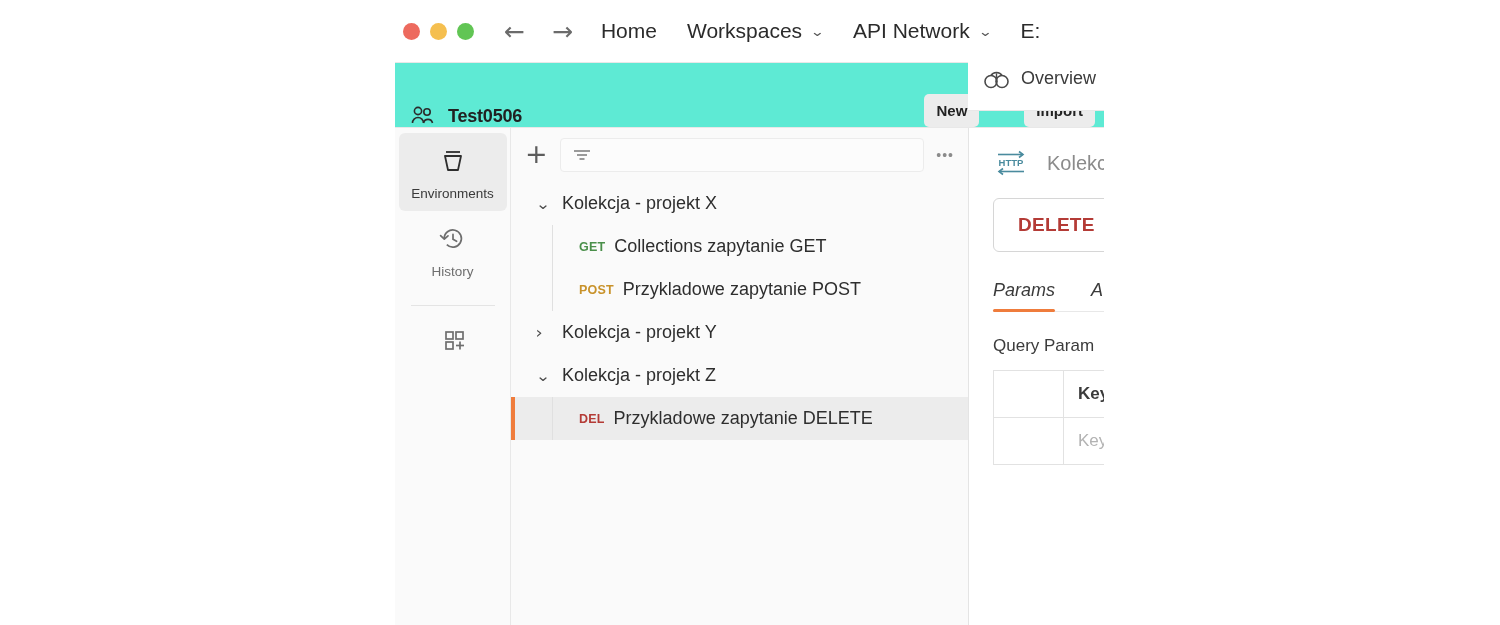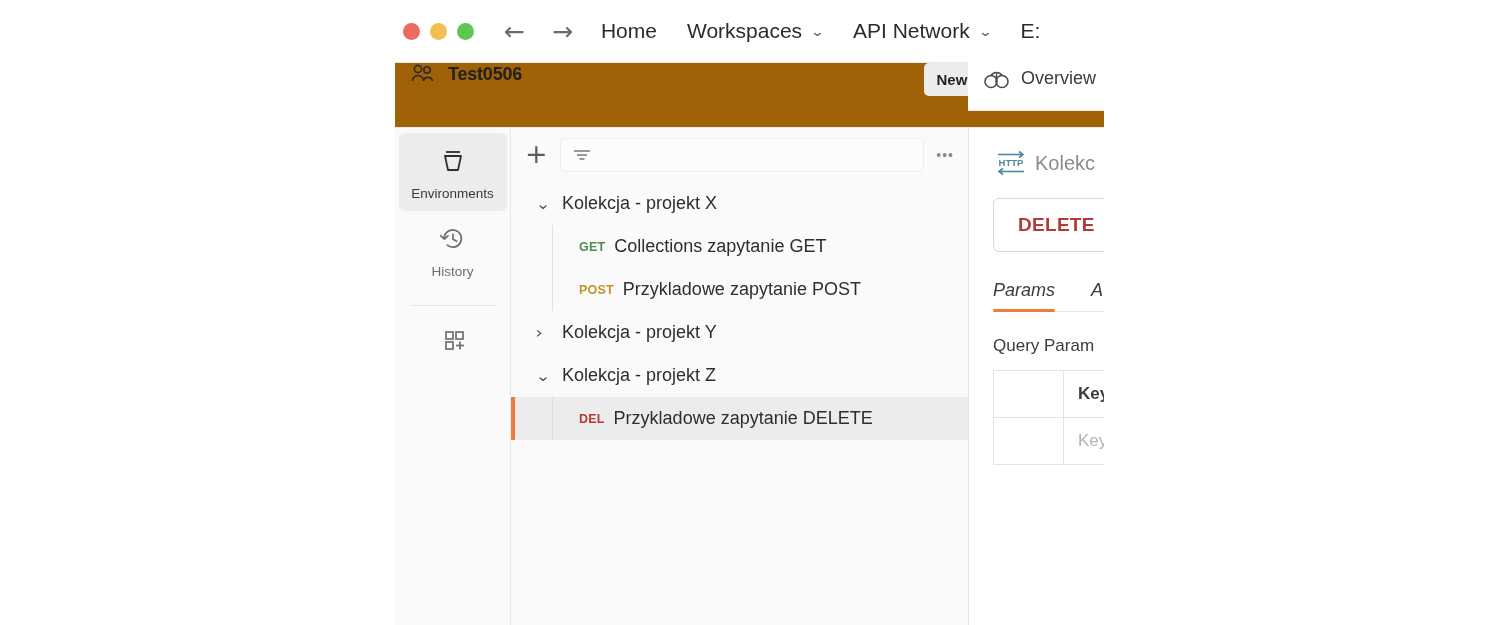--- a/index.html
+++ b/index.html
@@ -75,24 +75,24 @@
     color: #555;
     font-family: "DejaVu Sans", sans-serif;
     display: inline-block;
     transform: scaleX(1.35);
   }
 
   
   #workspace-header {
     position: relative;
     height: 64px;
-    background: #a16207;
+    background: #5eead4;
     border-bottom: 1px solid #e8e8e8;
     display: flex;
-    align-items: flex-start;
+    align-items: flex-end;
     padding: 0 0 0 14px;
     gap: 36px;
   }
   #workspace-header .left {
     display: flex;
     align-items: center;
     gap: 13px;
     flex: 1;
   }
   #workspace-name {
@@ -249,21 +249,21 @@
   #right-pane {
     flex: 1;
     background: #ffffff;
     box-sizing: border-box;
     position: relative;
     overflow: hidden;
   }
   #pane-title-row {
     display: flex;
     align-items: center;
-    gap: 4px;
+    gap: 16px;
     padding: 22px 0 0 24px;
     white-space: nowrap;
   }
   #pane-title {
     font-size: 20px;
     color: #8b8b8b;
   }
   #url-row {
     margin: 22px 0 0 24px;
     height: 54px;

